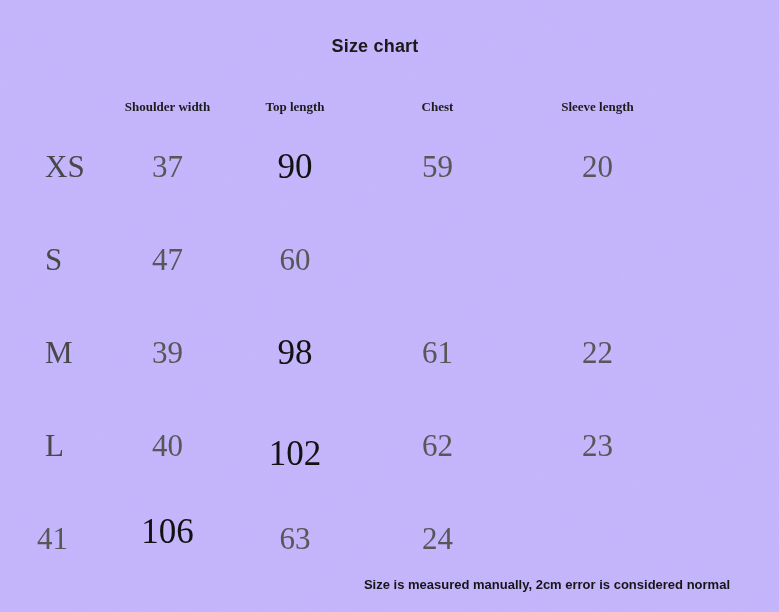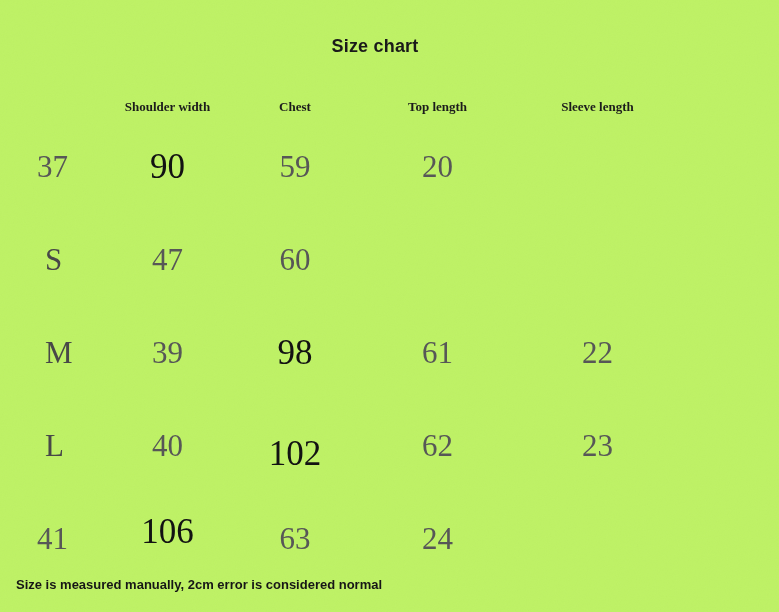--- a/index.html
+++ b/index.html
@@ -1,20 +1,20 @@
 <!DOCTYPE html>
 <html><head>
 <meta charset="utf-8">
 <style>
   html, body { margin: 0; padding: 0; background: #ffffff; }
   .page {
     position: relative;
     width: 779px;
     height: 612px;
-    background: #bef264;
+    background: #c4b5fd;
     overflow: hidden;
     font-family: "Liberation Sans", sans-serif;
   }
   .texture {
     position: absolute;
     inset: 0;
     pointer-events: none;
   }
   .title {
     position: absolute;
@@ -61,23 +61,23 @@
     font-size: 35px;
     color: #121212;
   }
   
   .t-row:nth-of-type(3) .chest { transform: translateY(-6px); }
   .t-row:nth-of-type(5) .chest { transform: translateY(-2px); margin-top: 20px; }
   .t-row:nth-of-type(6) .chest { transform: translateY(-7px); }
   .footnote {
     position: absolute;
     top: 577px;
-    left: 16px;
+    left: 4px;
     width: 726px;
-    text-align: left;
+    text-align: right;
     font-size: 13px;
     font-weight: 700;
     color: #161616;
   }
 </style>
 </head>
 <body>
 
 <div class="page">
 
@@ -89,26 +89,27 @@
     <rect width="779" height="612" filter="url(#paperNoise)" opacity="0.045"></rect>
   </svg>
 
   <div class="title">Size chart</div>
 
   <div class="size-table">
 
     <div class="t-row header">
       <div class="cell size-col head-cell"></div>
       <div class="cell head-cell">Shoulder width</div>
+      <div class="cell head-cell">Top length</div>
       <div class="cell head-cell">Chest</div>
-      <div class="cell head-cell">Top length</div>
       <div class="cell head-cell">Sleeve length</div>
     </div>
 
     <div class="t-row">
+      <div class="cell size-col size-label">XS</div>
       <div class="cell val">37</div>
       <div class="cell val chest">90</div>
       <div class="cell val">59</div>
       <div class="cell val">20</div>
     </div>
 
     <div class="t-row">
       <div class="cell size-col size-label">S</div>
       <div class="cell val">47</div>
       <div class="cell val">60</div>

